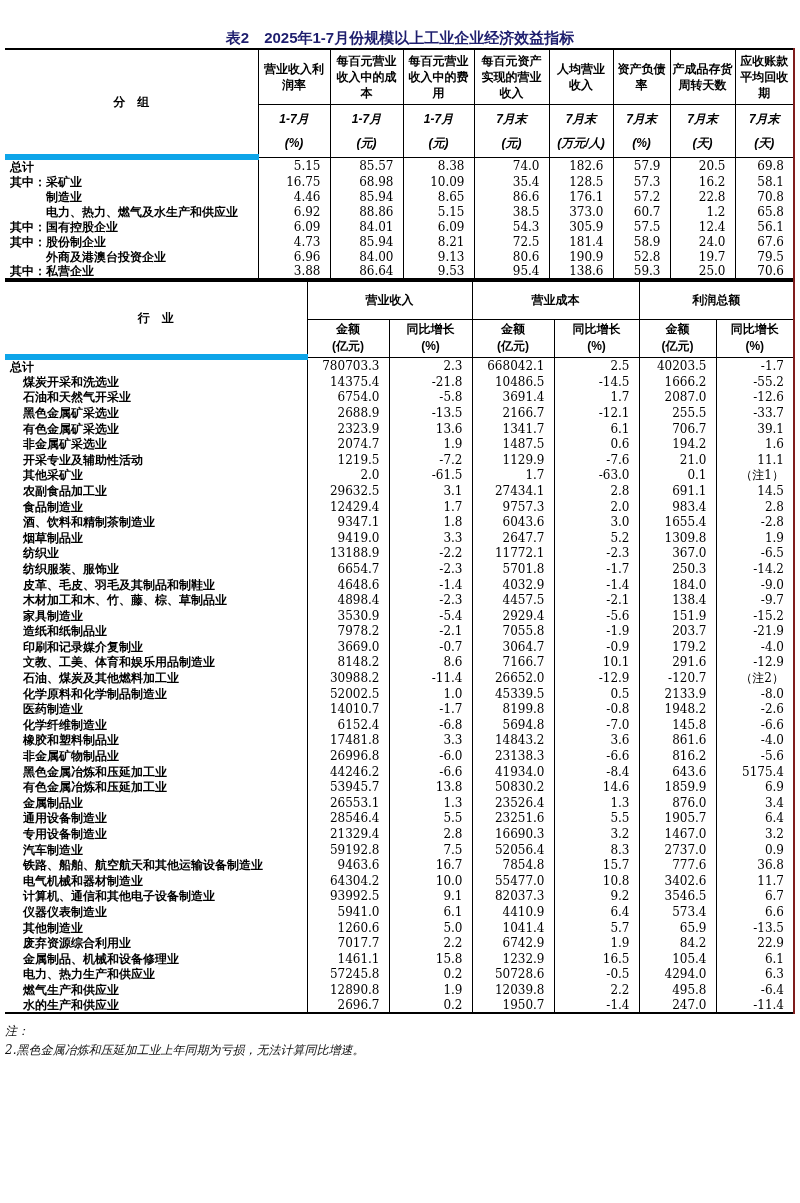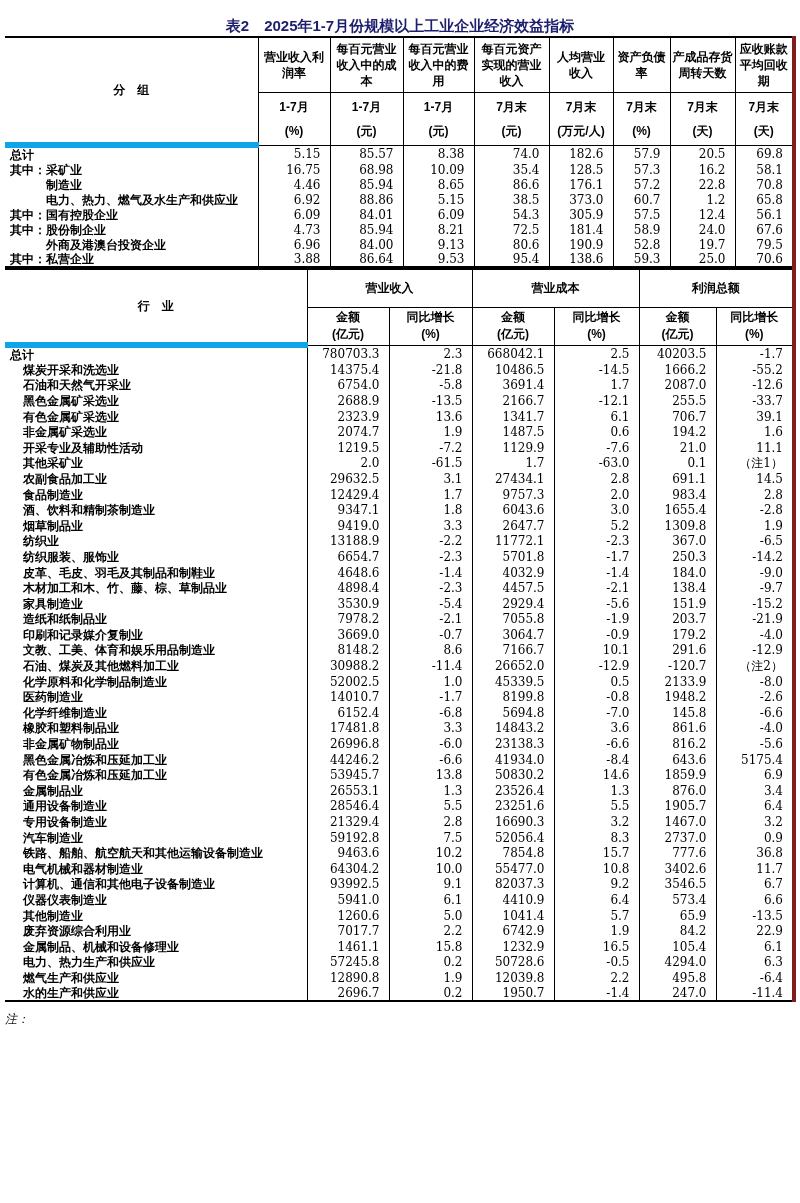--- a/index.html
+++ b/index.html
@@ -1,18 +1,18 @@
 <!DOCTYPE html>
 <html><head>
 <meta charset="utf-8">
 <style>
   * { box-sizing: border-box; }
   html,body { margin:0; padding:0; background:#ffffff; }
   body { font-family:"DejaVu Serif","Liberation Serif",serif; color:#000; }
-  .page { width:800px; height:1203px; margin:0 auto; padding:4px 5px; overflow:hidden; background:#fff; position:relative; }
+  .page { width:800px; height:1203px; margin:0 auto; padding:16px 5px; overflow:hidden; background:#fff; position:relative; }
 
   .tbl-title {
     font-family:"Liberation Sans","DejaVu Sans",sans-serif;
     font-weight:bold; font-size:15px; color:#1e1e6e;
     text-align:center; margin:0; line-height:20px;
   }
   .title2 { padding-top:12px; }
   .title3 { padding-top:33px; }
 
   table.t {
@@ -22,27 +22,27 @@
   }
   .t2 { margin-top:26px; }
   .t3 { margin-top:28px; }
 
   .t th {
     font-family:"Liberation Sans","DejaVu Sans",sans-serif;
     font-weight:bold; font-size:12px; text-align:center;
     vertical-align:middle; padding:0 2px; line-height:16px;
   }
   .t th + th { border-left:1px solid #000; }
-  .t th:last-child, .t td:last-child { border-right:4px solid #7f1d1d; }
+  .t th:last-child, .t td:last-child { border-right:2px solid #7f1d1d; }
   .t thead tr th { border-bottom:1px solid #000; }
   .t .lblh { border-right:1px solid #000; border-bottom:6px solid #0ea5e9; }
 
   .t2 thead tr.r1 { height:55px; }
   .t2 thead tr.r2 { height:53px; }
-  .t2 .pu div { line-height:24px; }
+  .t2 .pu div { line-height:24px;font-style:italic; }
   .t3 thead tr.r1 { height:38px; }
   .t3 thead tr.r2 { height:38px; }
   .t3 .pu div { line-height:17px; }
 
   .t tbody td { font-size:12px; vertical-align:middle; padding-top:0; padding-bottom:0; }
   .t2 tbody tr { height:15px; }
   .t3 tbody tr { height:15.6px; }
   .t tbody td { line-height:14px; }
 
   .num {
@@ -553,21 +553,21 @@
           <td class="num">59192.8</td>
           <td class="num">7.5</td>
           <td class="num">52056.4</td>
           <td class="num">8.3</td>
           <td class="num">2737.0</td>
           <td class="num">0.9</td>
         </tr>
         <tr>
           <td class="lbl ind">铁路、船舶、航空航天和其他运输设备制造业</td>
           <td class="num">9463.6</td>
-          <td class="num">10.2</td>
+          <td class="num">16.7</td>
           <td class="num">7854.8</td>
           <td class="num">15.7</td>
           <td class="num">777.6</td>
           <td class="num">36.8</td>
         </tr>
         <tr>
           <td class="lbl ind">电气机械和器材制造业</td>
           <td class="num">64304.2</td>
           <td class="num">10.0</td>
           <td class="num">55477.0</td>
@@ -645,15 +645,16 @@
           <td class="num">1950.7</td>
           <td class="num">-1.4</td>
           <td class="num">247.0</td>
           <td class="num">-11.4</td>
         </tr>
       </tbody>
   </table>
 
   <div class="notes">
     <div>注：</div>
+    <div>2.黑色金属冶炼和压延加工业上年同期为亏损，无法计算同比增速。</div>
   </div>
 
 </div>
 
 </body></html>

